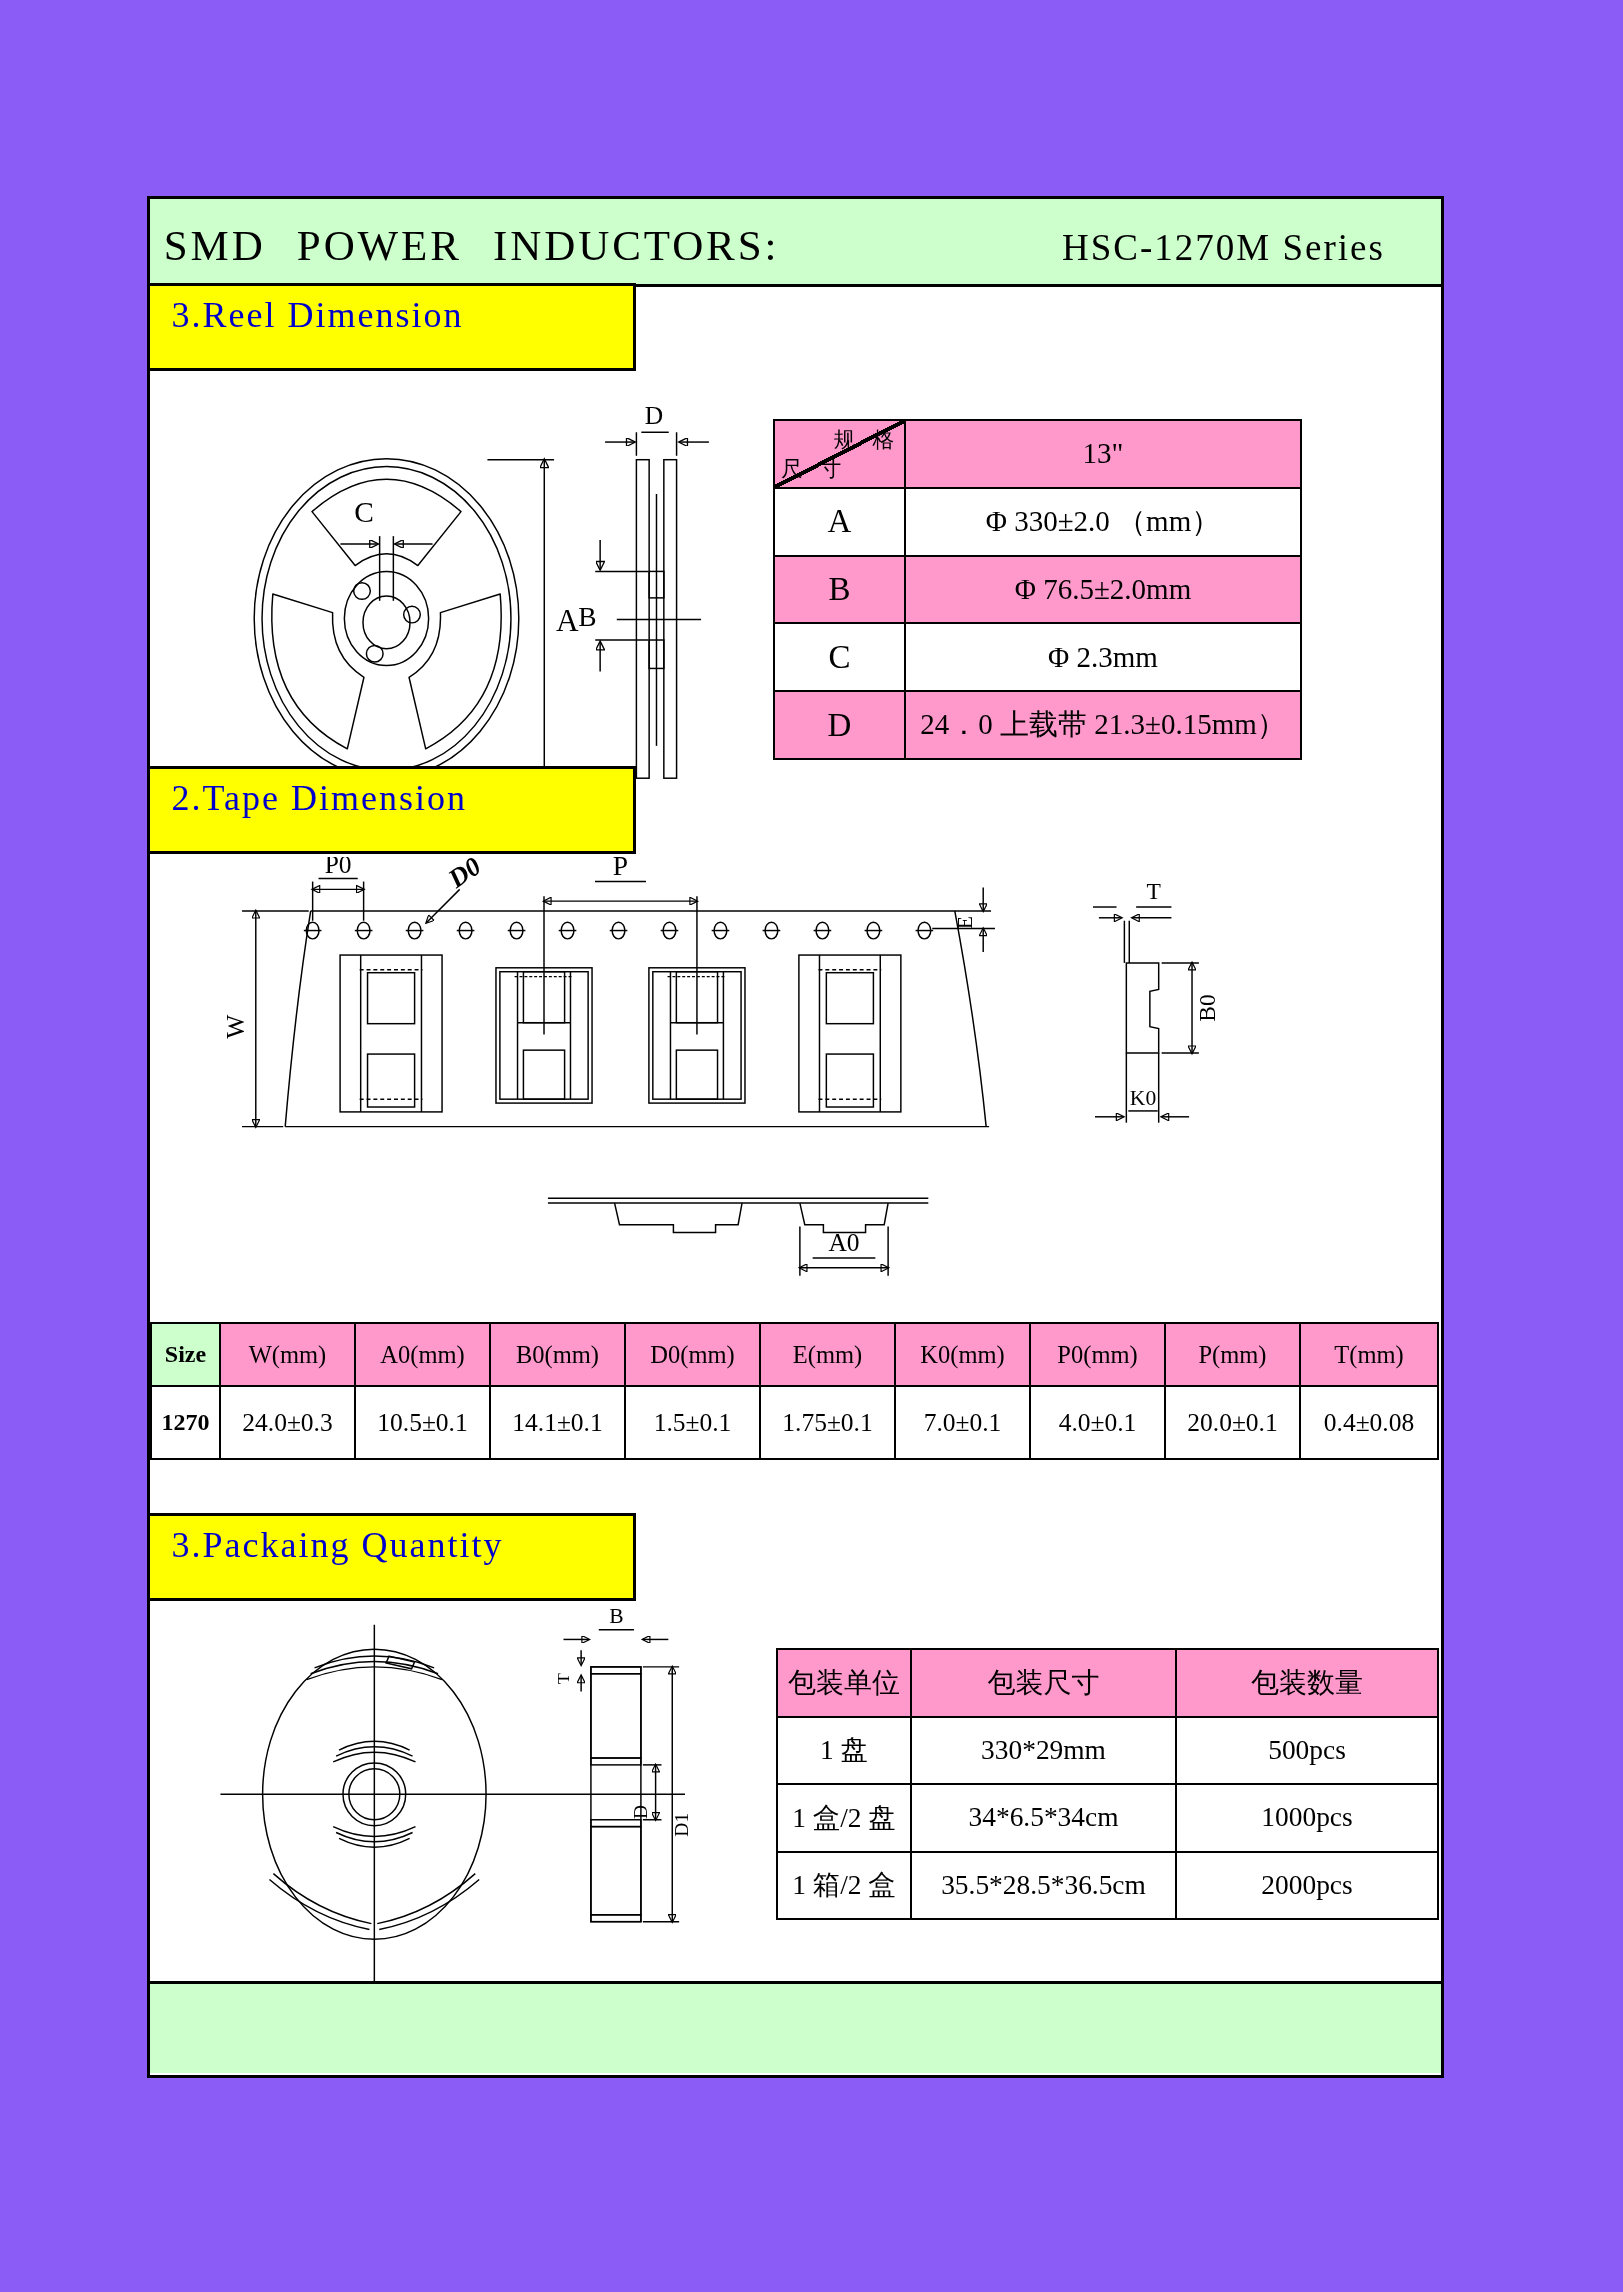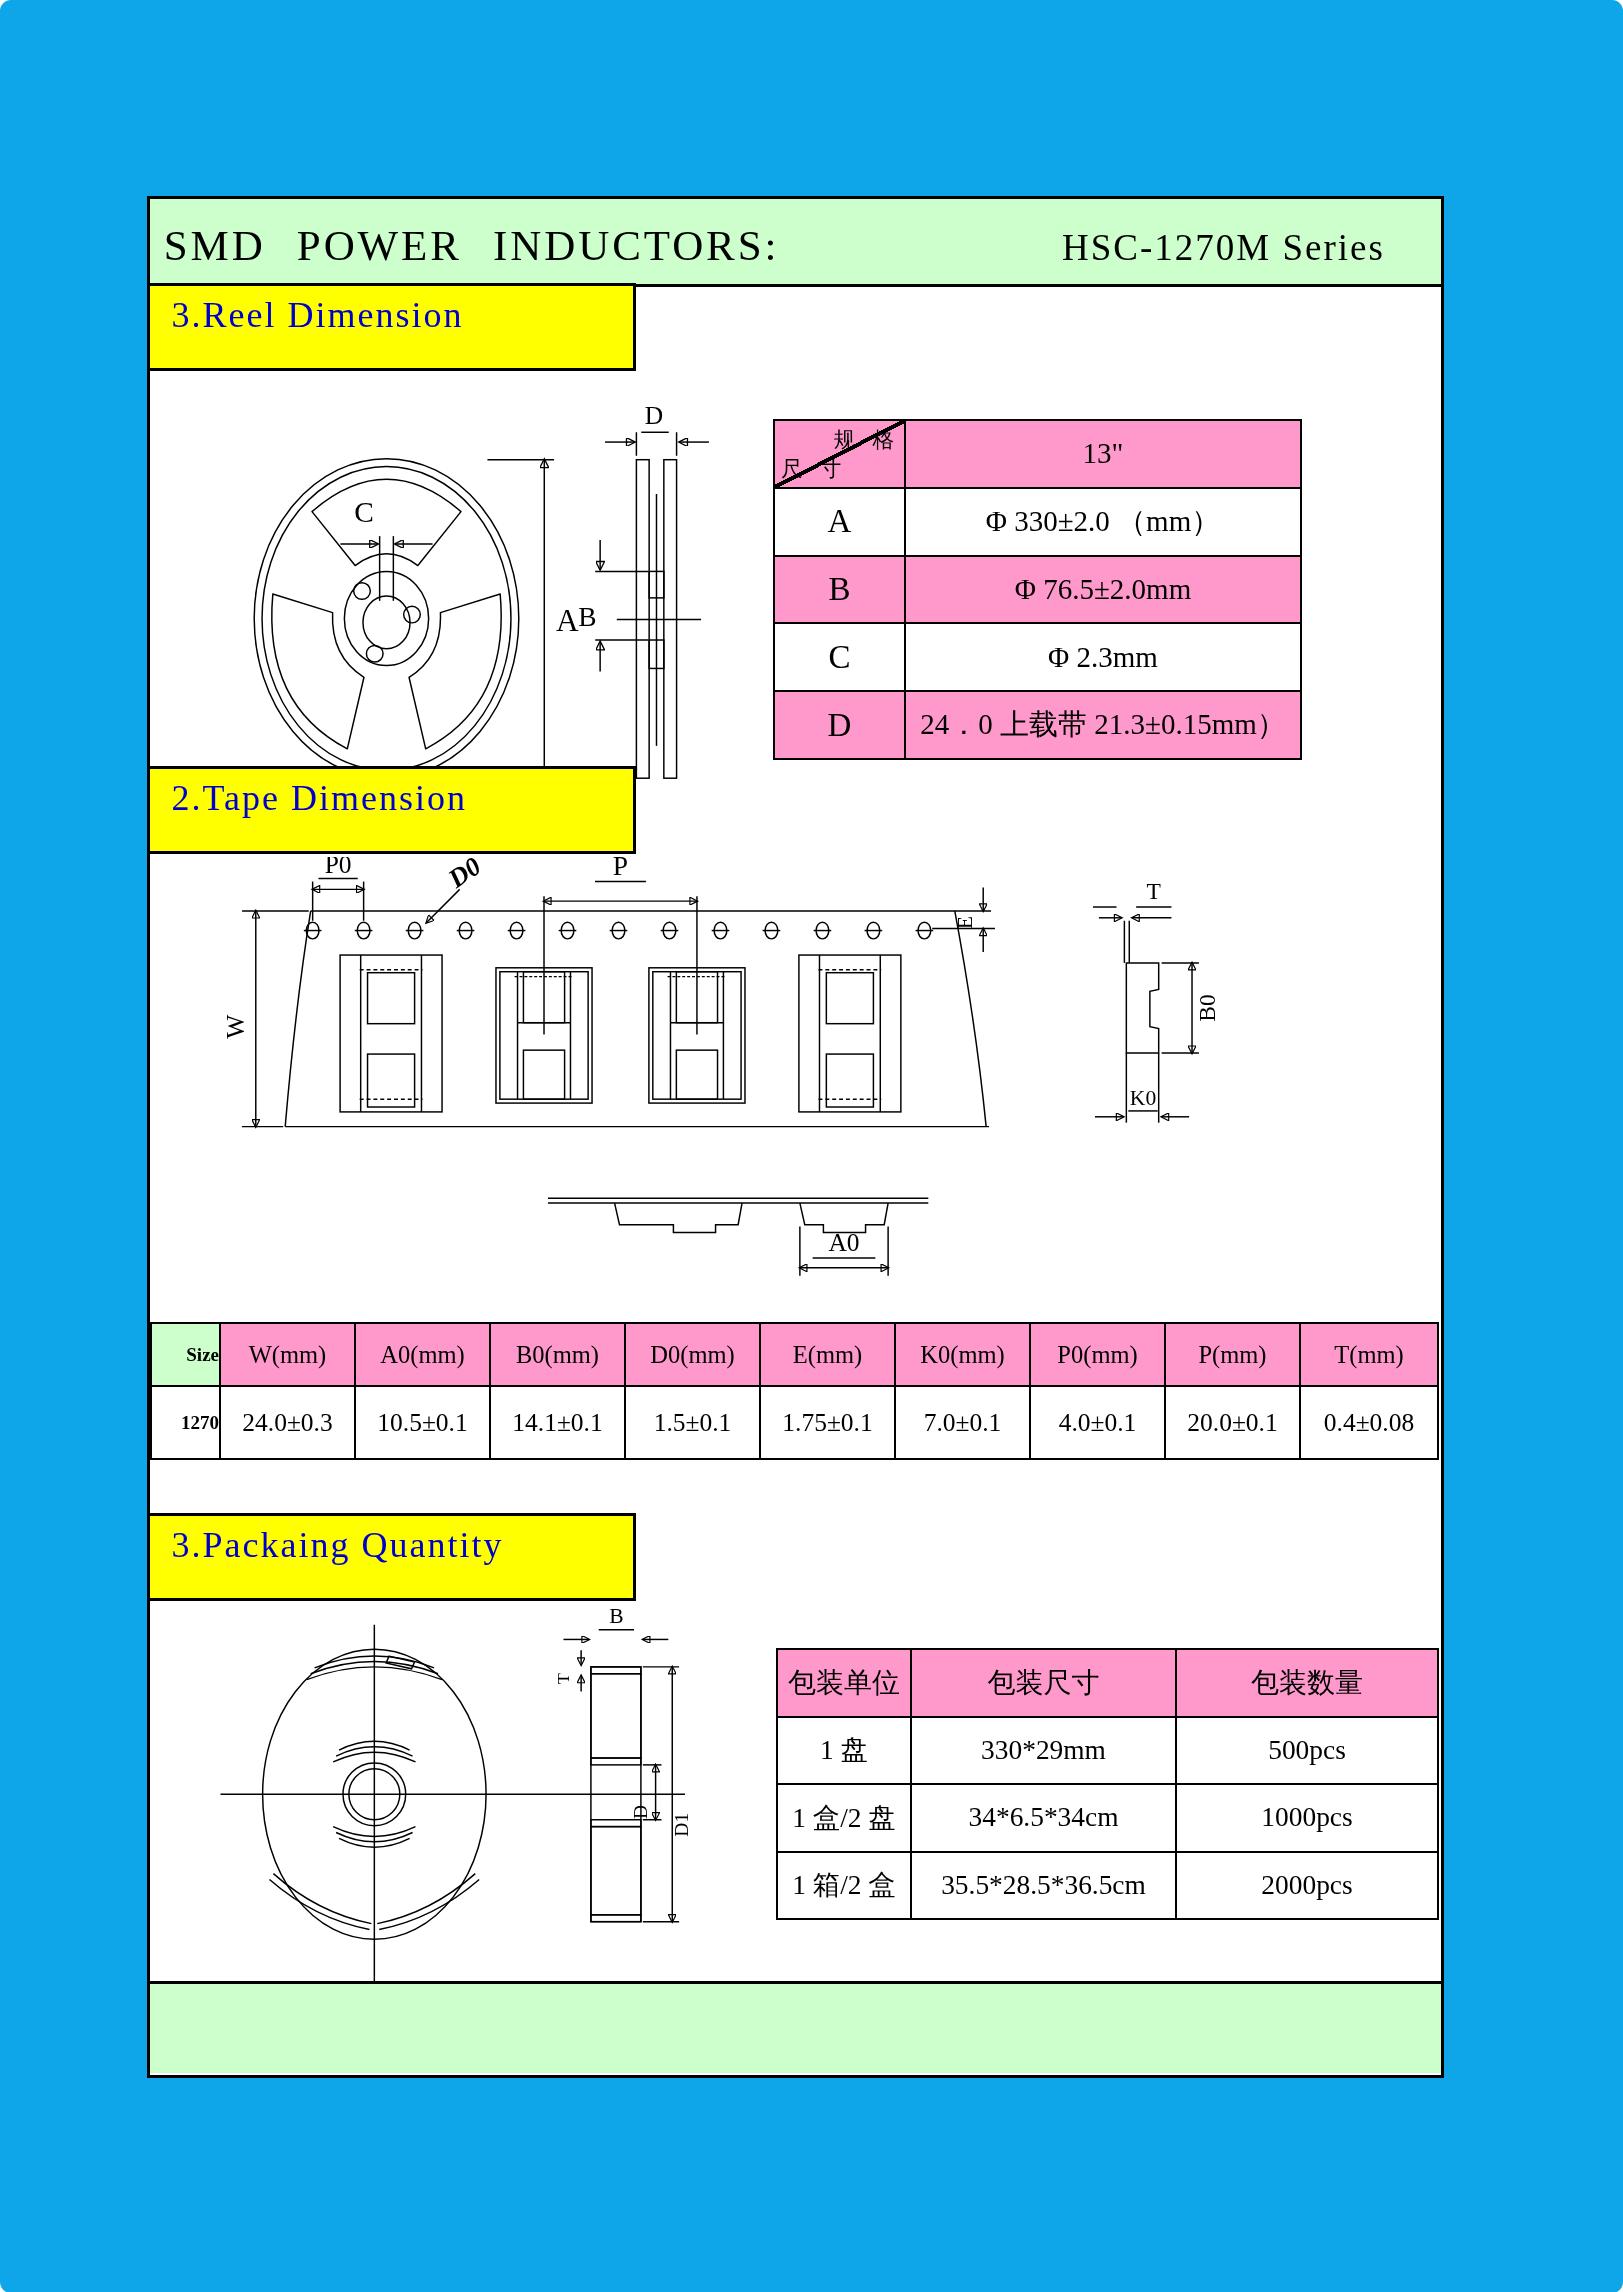--- a/index.html
+++ b/index.html
@@ -1,17 +1,17 @@
 <!DOCTYPE html>
 <html><head>
 <meta charset="utf-8">
 <style>
   html,body{margin:0;padding:0;background:#fff;}
-  .page{position:relative;width:1623px;height:2293px;background:#0ea5e9;
-        font-family:"Liberation Serif",serif;color:#000;overflow:hidden;border-radius:11px;}
+  .page{position:relative;width:1623px;height:2293px;background:#8b5cf6;
+        font-family:"Liberation Serif",serif;color:#000;overflow:hidden;}
   .doc{position:absolute;left:147px;top:196px;width:1297px;height:1882px;
        border:3.9px solid #000;box-sizing:border-box;background:#fff;}
 
   
   .hdr{position:absolute;left:0;top:0;width:100%;height:88px;background:#ccffcc;
        border-bottom:3.9px solid #000;box-sizing:border-box;}
   .hdr-title{position:absolute;left:13.7px;top:21.6px;font-size:43px;letter-spacing:2.9px;word-spacing:17.6px;white-space:nowrap;}
   .hdr-series{position:absolute;left:912px;top:27.4px;font-size:37px;letter-spacing:2px;white-space:nowrap;}
 
   
@@ -35,21 +35,21 @@
   .reel-table .sizehead{font-size:29px;}
   .diag{position:relative;background-image:linear-gradient(to bottom right,
         rgba(0,0,0,0) calc(50% - 2px), #000 calc(50% - 2px), #000 calc(50% + 2px), rgba(0,0,0,0) calc(50% + 2px));
         background-color:#ff99cc;}
   .diag .cnr-tr{position:absolute;top:3.9px;right:3.9px;font-size:21.6px;letter-spacing:5.9px;}
   .diag .cnr-bl{position:absolute;bottom:3.9px;left:5.9px;font-size:21.6px;letter-spacing:5.9px;}
 
   .size-table{position:absolute;left:0;top:1123px;width:1289px;height:137px;}
   .size-table .h{font-size:24.5px;height:61px;}
   .size-table .v{font-size:25.5px;height:71px;background:#fff;}
-  .size-table .b{font-weight:bold;font-size:19px;text-align:right;}
+  .size-table .b{font-weight:bold;font-size:24px;}
 
   .pack-table{position:absolute;left:626px;top:1449px;width:663px;height:272px;}
   .pack-table td{font-size:27.4px;}
   .pack-table .h{font-size:28px;height:65px;}
   .pack-table .r{height:65px;background:#fff;}
 
   
   .ftr{position:absolute;left:0;top:1782px;width:100%;height:92px;background:#ccffcc;
        border-top:3.9px solid #000;box-sizing:border-box;}
 

